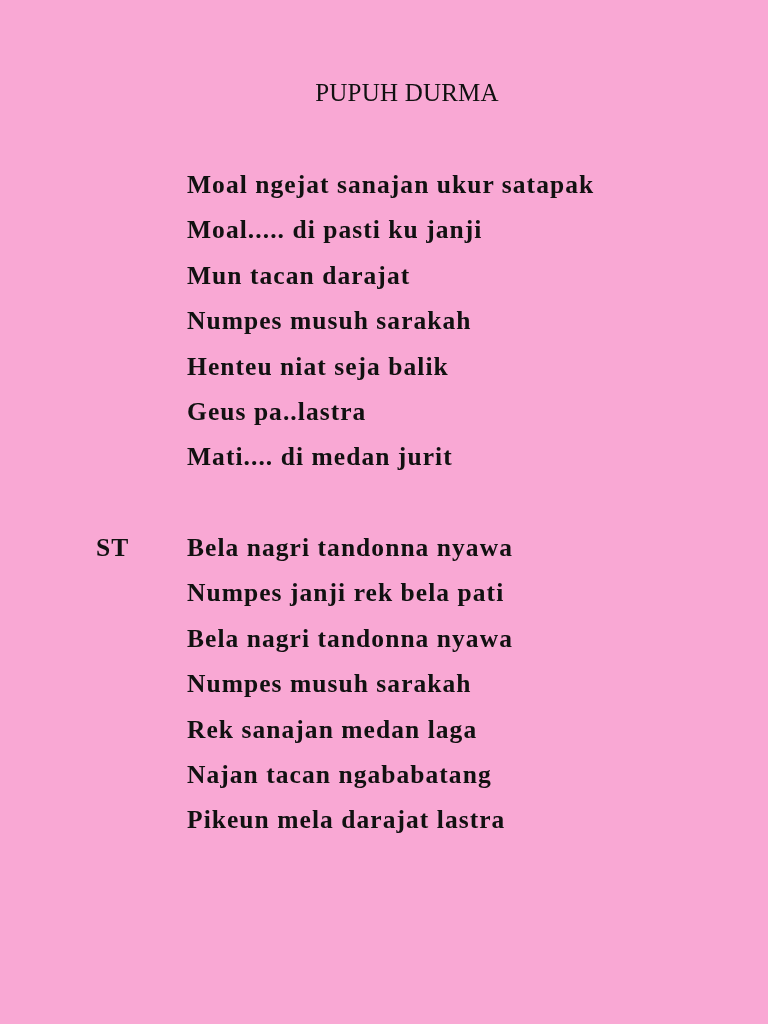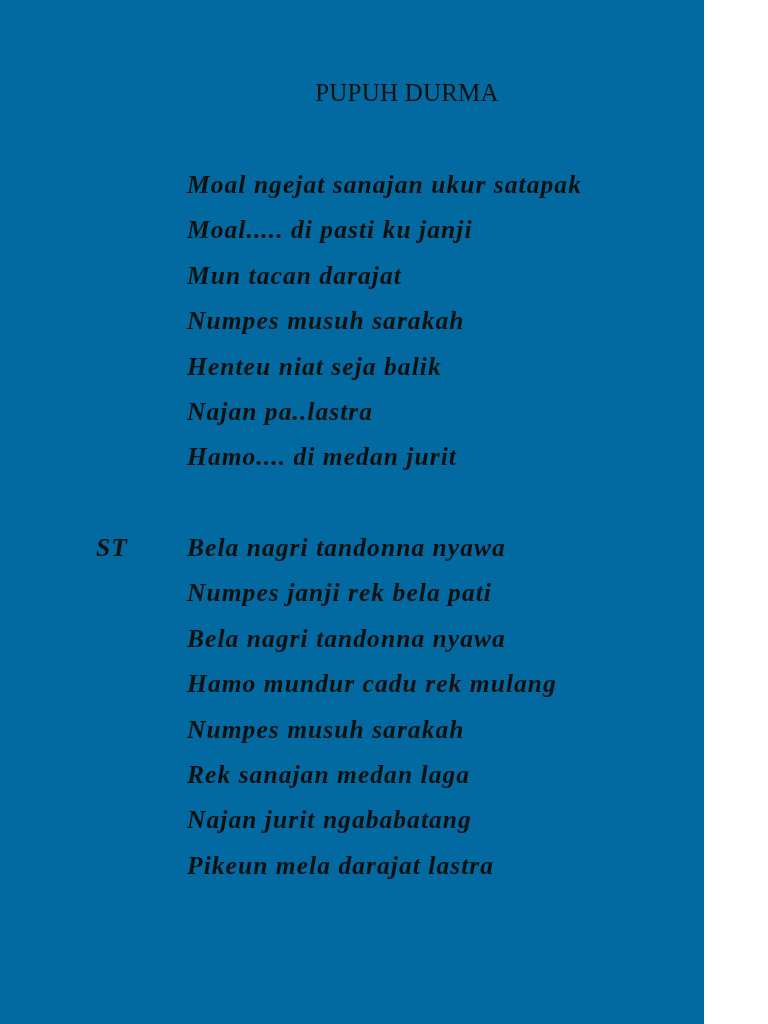--- a/index.html
+++ b/index.html
@@ -11,42 +11,41 @@
       width: 768px;
       height: 1024px;
       position: relative;
       overflow: hidden;
       color: #111111;
       font-family: "Liberation Serif", "DejaVu Serif", serif;
     }
     .page {
       position: absolute;
       left: 0; top: 0;
-      width: 704px; height: 1024px;
-      background: #0369a1;
+      width: 768px; height: 1024px;
+      background: #f9a8d4;
     }
     .title {
       position: absolute;
       left: 0;
       width: 814px;
       top: 78px;
       text-align: center;
       font-size: 25px;
       font-weight: normal;
       letter-spacing: 0.2px;
       line-height: 30px;
       margin: 0;
     }
     .stanza {
       position: absolute;
       left: 0;
       width: 768px;
       margin: 0;
       padding: 0;
-      font-style: italic;
     }
     .stanza-1 { top: 167px; }
     .stanza-2 { top: 530px; }
     .line {
       position: relative;
       height: 45.4px;
       line-height: 36px;
       font-size: 25.5px;
       font-weight: bold;
       letter-spacing: 1.05px;
@@ -80,48 +79,45 @@
     <div class="line">
         <span class="text">Mun tacan darajat</span>
       </div>
     <div class="line">
         <span class="text">Numpes musuh sarakah</span>
       </div>
     <div class="line">
         <span class="text">Henteu niat seja balik</span>
       </div>
     <div class="line">
-        <span class="text">Najan pa..lastra</span>
+        <span class="text">Geus pa..lastra</span>
       </div>
     <div class="line">
-        <span class="text">Hamo.... di medan jurit</span>
+        <span class="text">Mati.... di medan jurit</span>
       </div>
   </div>
 
   <div class="stanza stanza-2">
     <div class="line">
       <span class="label">ST</span>
       <span class="text">Bela nagri tandonna nyawa</span>
     </div>
     <div class="line">
         <span class="text">Numpes janji rek bela pati</span>
       </div>
     <div class="line">
         <span class="text">Bela nagri tandonna nyawa</span>
       </div>
     <div class="line">
-        <span class="text">Hamo mundur cadu rek mulang</span>
-      </div>
-    <div class="line">
         <span class="text">Numpes musuh sarakah</span>
       </div>
     <div class="line">
         <span class="text">Rek sanajan medan laga</span>
       </div>
     <div class="line">
-        <span class="text">Najan jurit ngababatang</span>
+        <span class="text">Najan tacan ngababatang</span>
       </div>
     <div class="line">
         <span class="text">Pikeun mela darajat lastra</span>
       </div>
   </div>
 
 </div>
 
 </body></html>

